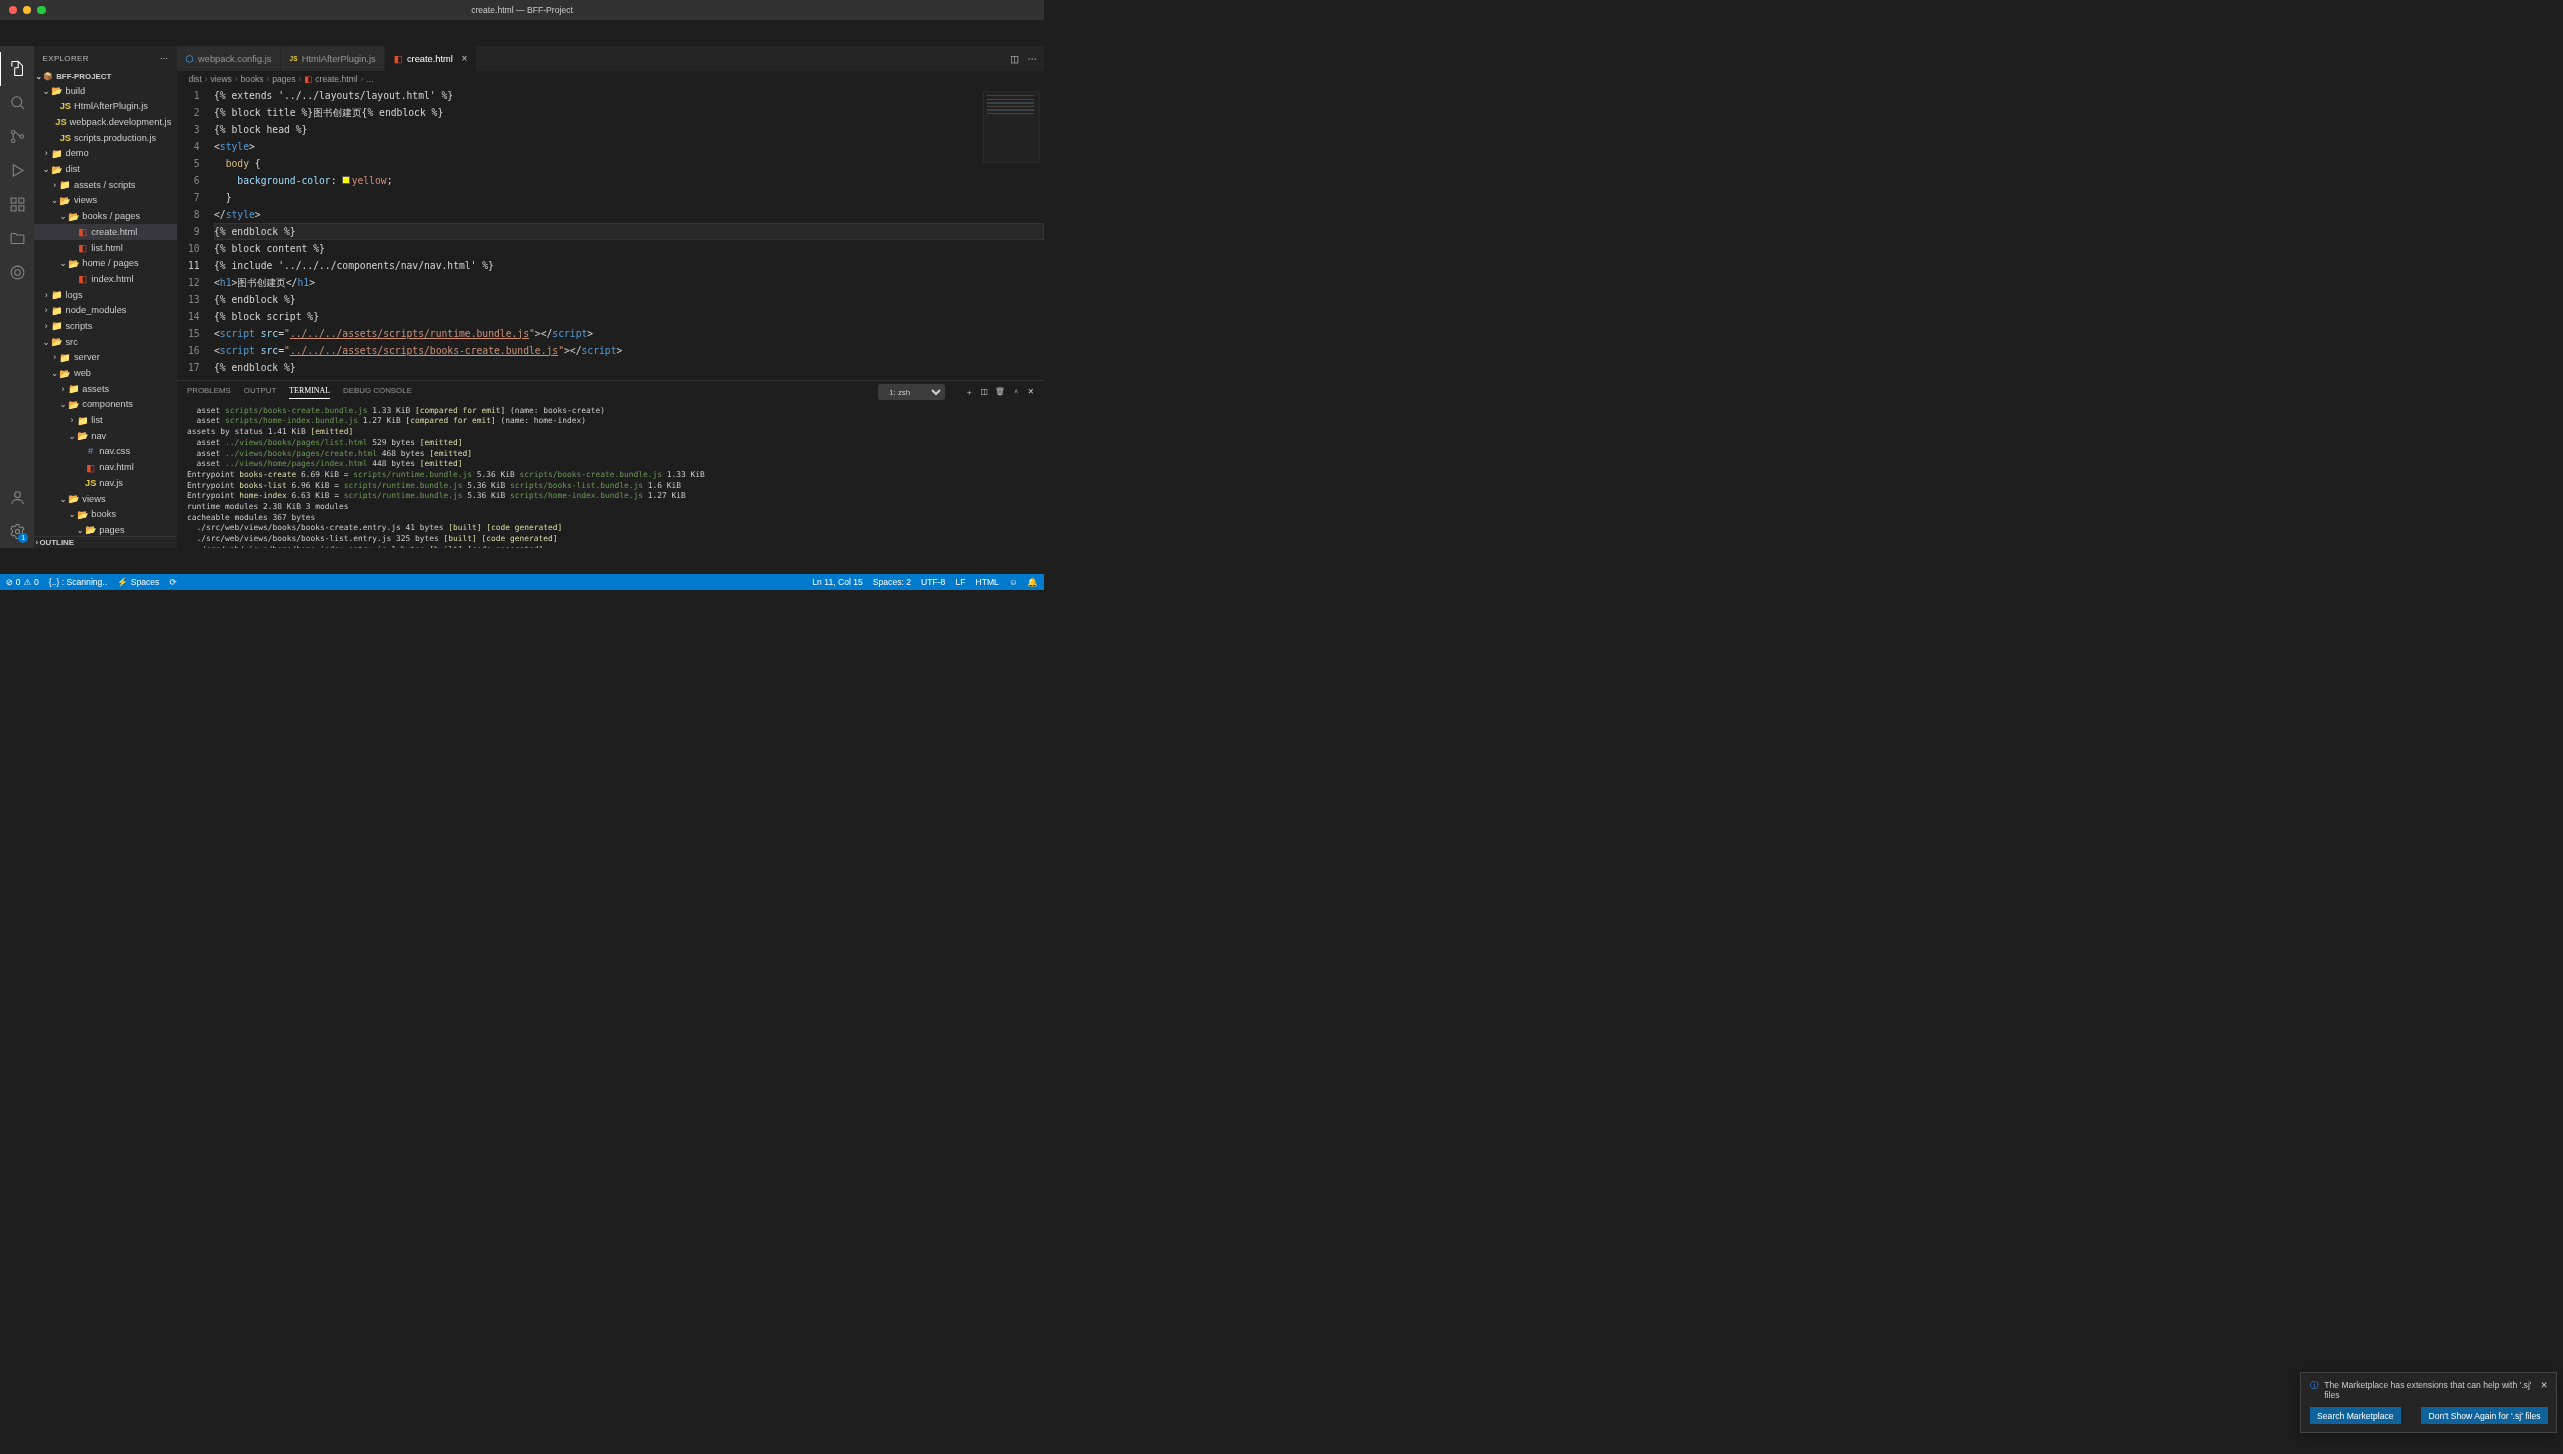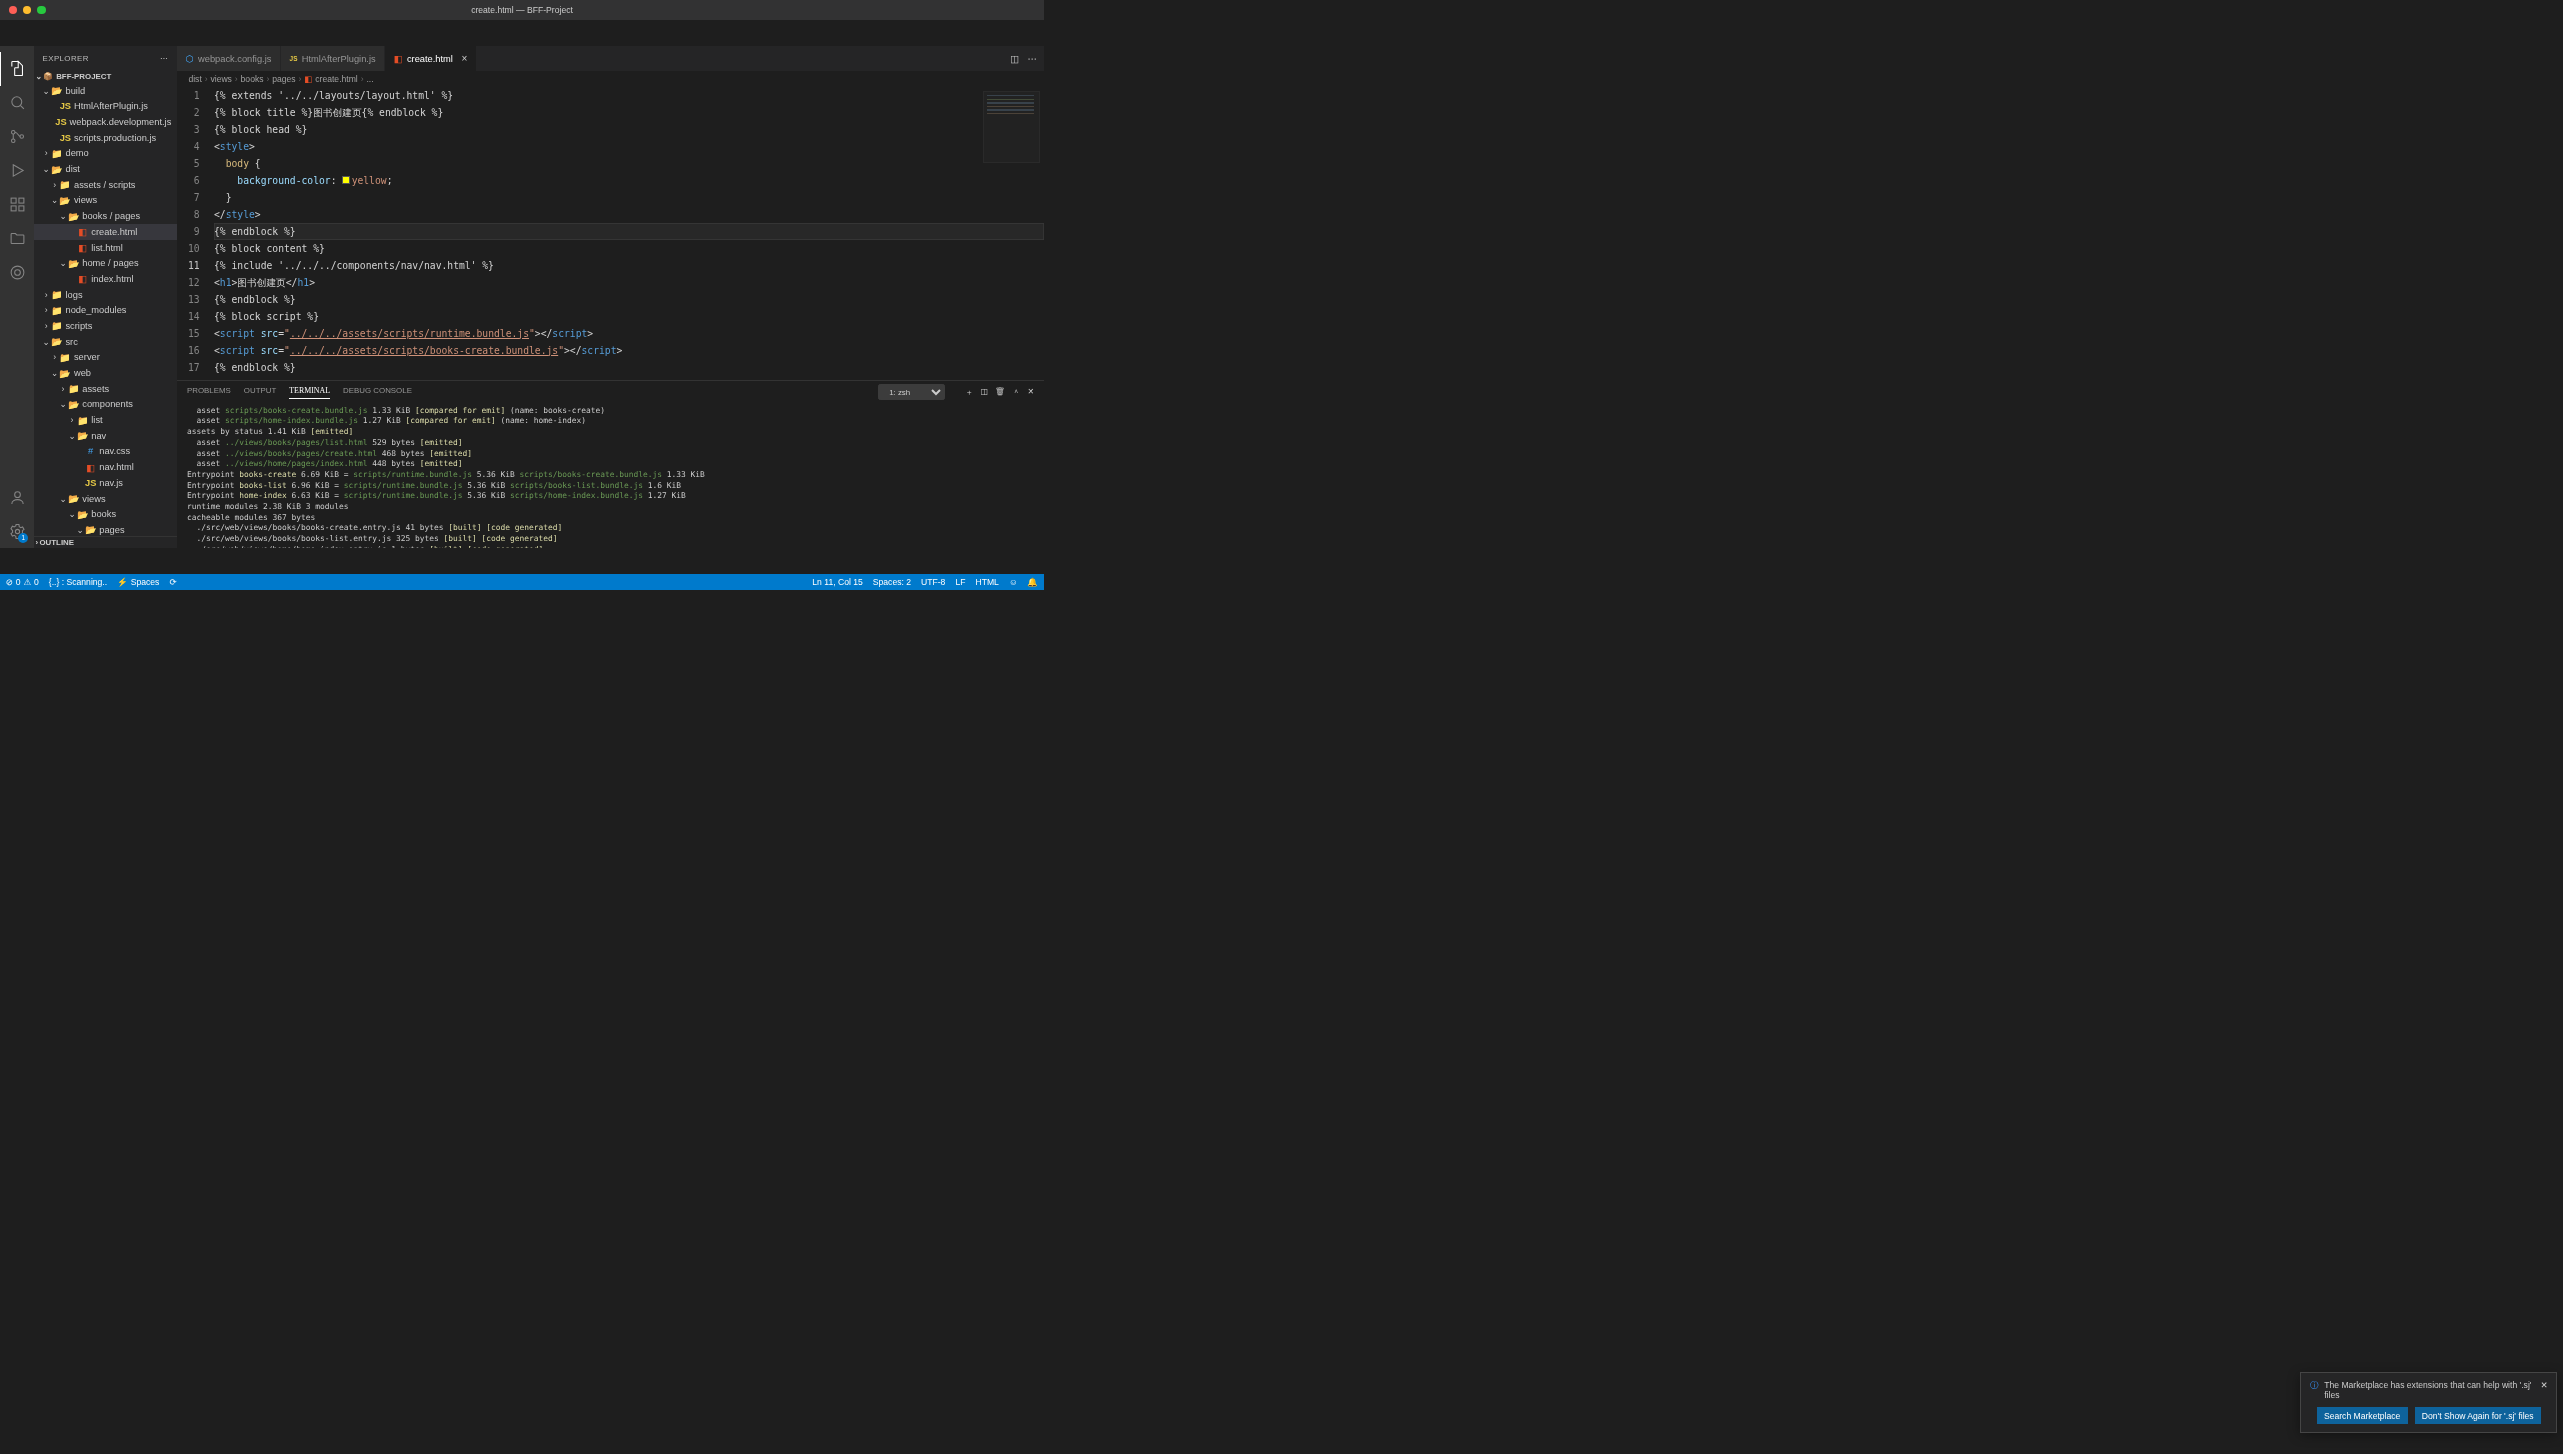--- a/index.html
+++ b/index.html
@@ -68,21 +68,21 @@
 .panel-select { background: #3c3c3c; color: #ccc; border: 0.7px solid #3c3c3c; font-size: 7.9px; padding: 1.4px 17px 1.4px 5.7px; border-radius: 2.1px; }
 .panel-actions { display: flex; gap: 7.2px; color: #ccc; margin-left: 7.2px; }
 .panel-actions span { cursor: pointer; }
 .terminal { flex: 1; overflow: auto; font-family: Menlo, Consolas, monospace; font-size: 7.9px; line-height: 10.7px; padding: 2.9px 10px; color: #ccc; white-space: pre; }
 .term-green { color: #6a9955; margin-top: 37px; }
 .term-yellow { color: #dcdcaa; margin-top: 33px; }
 .notif { position: absolute; right: 5.7px; bottom: 21.5px; width: 257px; background: #252526; border: 0.7px solid #454545; box-shadow: 0 2.9px 11.4px rgba(0,0,0,.4); padding: 7.2px 8.6px; color: #ccc; font-size: 8.6px; }
 .notif-header { display: flex; align-items: flex-start; gap: 5.7px; }
 .notif-info { color: #3794ff; }
 .notif-close { margin-left: auto; cursor: pointer; }
-.notif-buttons { display: flex; gap: 7px; justify-content: center; margin-top: 7.2px; }
+.notif-buttons { display: flex; gap: 7px; justify-content: space-between; margin-top: 7.2px; }
 .notif-buttons button { background: #0e639c; color: #fff; border: none; padding: 3.6px 7.2px; font-size: 8.6px; cursor: pointer; }
 .statusbar { height: 15.7px; background: #007acc; color: #fff; display: flex; align-items: center; font-size: 8.6px; padding: 0 5.7px; gap: 10px; position: relative; }
 .sb-left, .sb-right { display: flex; align-items: center; gap: 10px; }
 .sb-spacer2 { flex: 1; }
 .sb-item { display: flex; align-items: center; gap: 2.9px; cursor: pointer; }
 </style>
 </head>
 <body>
 
 <div class="window">

